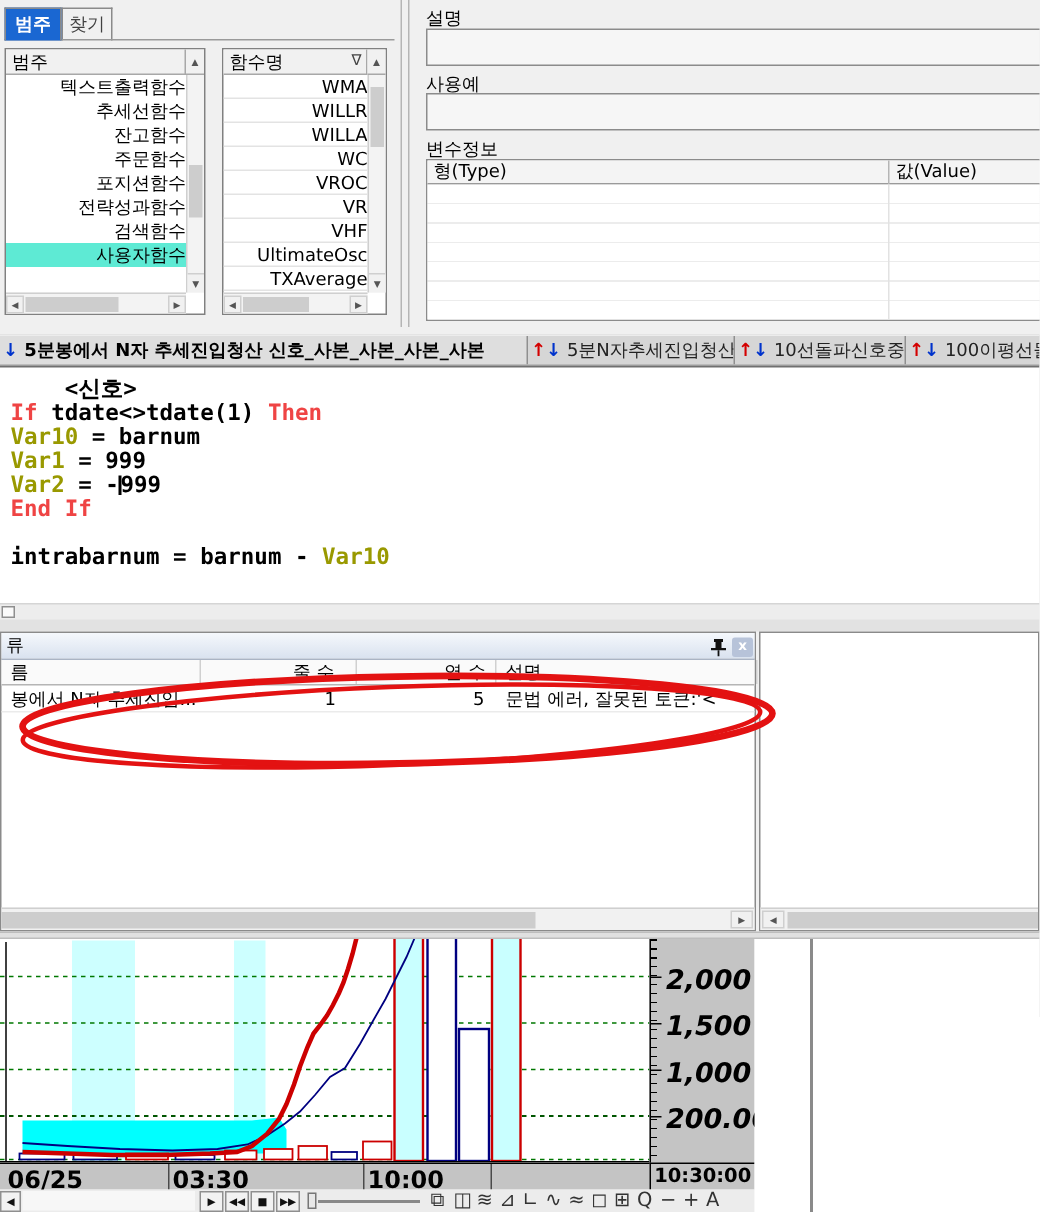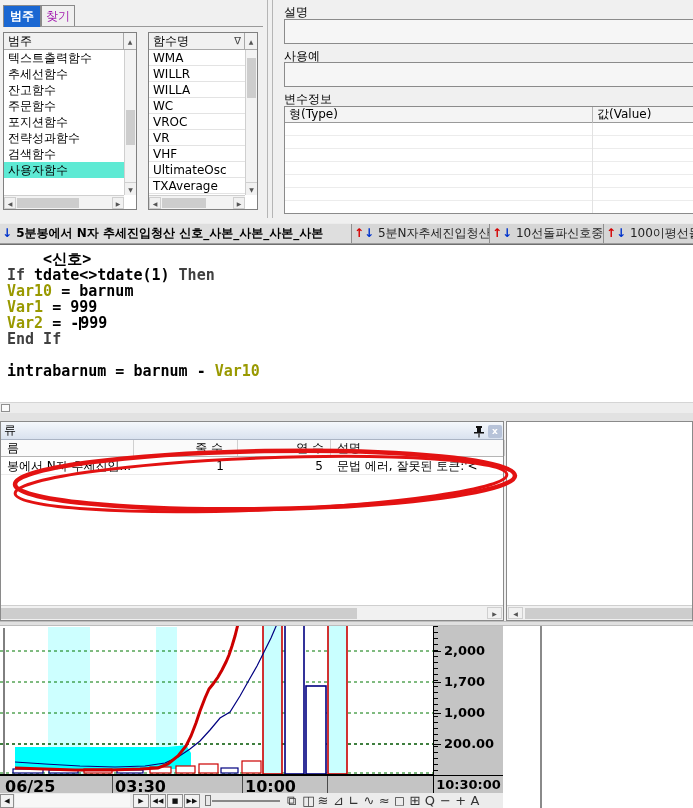--- a/index.html
+++ b/index.html
@@ -6,32 +6,32 @@
   html,body { width:693px; height:808px; overflow:hidden; background:#f0f0f0;
     font-family:"DejaVu Sans","Liberation Sans",sans-serif; font-size:12px; color:#000; }
   .abs { position:absolute; }
   #stage { position:relative; width:693px; height:808px; background:#f0f0f0; }
 
   
   #left-pane { left:0; top:0; width:266px; height:218px; }
   .cat-tab { top:5px; height:22px; line-height:20px; text-align:center; font-size:12px;
     border:1px solid #8a8a8a; border-bottom:none; }
   #tab-beomju { left:3px; width:38px; background:#1a67d2; color:#fff; font-weight:bold; z-index:2;}
-  #tab-chatgi { left:41px; width:34px; background:#f0f0f0; color:#a21caf; }
+  #tab-chatgi { left:41px; width:34px; background:#f0f0f0; color:#404040; }
   #tabline { left:3px; top:26px; width:260px; height:1px; background:#9a9a9a; }
 
   .listbox { top:32px; height:178px; background:#fff; border:1px solid #808080; }
   #listbox-cat { left:3px; width:134px; }
   #listbox-fn  { left:148px; width:110px; }
   .lb-header { position:absolute; left:0; top:0; right:12px; height:17px; background:#f1f1f1;
     border-bottom:1px solid #a8a8a8; border-right:1px solid #a8a8a8; padding-left:4px;
     line-height:16px; font-size:12px; }
   .lb-uparrow { position:absolute; right:0; top:0; width:12px; height:17px; background:#f1f1f1;
     border-bottom:1px solid #a8a8a8; font-size:6px; text-align:center; line-height:17px; color:#555;}
-  .lb-items { position:absolute; left:0; top:17px; right:12px; bottom:14px; overflow:hidden; }
+  .lb-items { position:absolute; left:0; top:17px; right:12px; bottom:14px; overflow:hidden;text-align:right; }
   .lb-item { height:16px; line-height:16px; padding-left:4px; white-space:nowrap; font-size:12px; }
   .lb-item.sel { background:#5eead4; }
   #listbox-fn .lb-item { border-bottom:1px solid #e3e3e3; }
   .lb-vscroll { position:absolute; right:0; top:17px; width:12px; bottom:14px; background:#f3f3f3;
     border-left:1px solid #cfcfcf; }
   .lb-thumb { position:absolute; left:1px; width:9px; background:#cdcdcd; }
   .lb-downarrow { position:absolute; left:0; bottom:0; width:100%; height:13px; font-size:6px;
     text-align:center; line-height:13px; color:#555; background:#f1f1f1; border-top:1px solid #cfcfcf;}
   .lb-hscroll { position:absolute; left:0; bottom:0; right:12px; height:14px; background:#f3f3f3;
     border-top:1px solid #cfcfcf; }
@@ -67,21 +67,21 @@
     vertical-align:top; overflow:hidden; }
   .doc-tab.active { background:#dedede; color:#000; font-weight:bold; }
   .arrow-up { color:#d40000; font-weight:bold; font-size:12px; }
   .arrow-down { color:#0033cc; font-weight:bold; font-size:12px; }
 
   
   #editor { left:0; top:244px; width:693px; height:158px; background:#fff;
     border-top:1px solid #707070; overflow:hidden; }
   #code { position:absolute; left:7px; top:6px; font-family:"DejaVu Sans Mono","Liberation Mono",monospace;
     font-size:15px; font-weight:bold; line-height:16px; white-space:pre; }
-  .tk-p { color:#000; } .tk-k { color:#404040; } .tk-v { color:#999900; }
+  .tk-p { color:#000; } .tk-k { color:#ef4444; } .tk-v { color:#999900; }
   .caret { display:inline-block; width:2px; height:13px; background:#000; margin:0 -1px -2px 0; }
   #editor-hscroll { left:0; top:402px; width:693px; height:11px; background:#ededed;
     border-top:1px solid #d5d5d5; }
   #editor-hthumb { position:absolute; left:1px; top:1px; width:9px; height:8px; background:#fafafa;
     border:1px solid #8f8f8f; }
   #mid-splitter { left:0; top:413px; width:693px; height:8px; background:#e2e2e2; }
 
   
   .panel { top:421px; height:200px; background:#fff; border:1px solid #8a8a8a; }
   #error-panel { left:0; width:504px; }
@@ -105,21 +105,21 @@
 
   
   #chart-splitter { left:0; top:621px; width:693px; height:5px; background:#e0e0e0;
     border-top:1px solid #bdbdbd; border-bottom:1px solid #bdbdbd; }
   #chart-plot { left:0; top:626px; }
   #y-axis { left:433px; top:626px; width:70px; height:149px; background:#c4c4c4;
     border-left:1px solid #000; }
   #y-ticks-minor { position:absolute; left:0; top:0; width:4px; height:100%;
     background:repeating-linear-gradient(180deg,#000 0 1px,transparent 1px 6px); }
   .y-tick { position:absolute; left:0; width:7px; height:1px; background:#000; }
-  .y-label { position:absolute; left:10px; font-size:13px; font-weight:bold; margin-top:-8px; }
+  .y-label { position:absolute; left:10px; font-size:18px; font-weight:bold; margin-top:-8px;font-style:italic; }
   #x-axis { left:0; top:775px; width:433px; height:18px; background:#c4c4c4; border-top:1px solid #000;}
   .x-div { position:absolute; top:0; width:1px; height:100%; background:#4a4a4a; }
   .x-label { position:absolute; top:1px; font-size:16px; font-weight:bold; }
   #xy-corner { left:433px; top:775px; width:70px; height:18px; background:#c4c4c4;
     border-top:1px solid #000; border-left:1px solid #000; text-align:center; font-size:13px;
     font-weight:bold; line-height:17px; }
   #chart-toolbar { left:0; top:793px; width:503px; height:15px; background:#ececec; overflow:hidden; }
   .tb-btn { position:absolute; top:1px; width:16px; height:14px; background:#f2f2f2;
     border:1px solid #8f8f8f; font-size:7px; text-align:center; line-height:12px; color:#111; }
   #tb-left { left:0; width:14px; }
@@ -296,21 +296,21 @@
       <line x1="4" y1="2" x2="4" y2="148" stroke="#000" stroke-width="1"></line>
       <line x1="0" y1="148.5" x2="433" y2="148.5" stroke="#000" stroke-width="1"></line>
     </svg>
 
   <div class="abs" id="y-axis">
     <div id="y-ticks-minor"></div>
     <div id="y-major">
         <div class="y-tick" style="top: 25px;"></div>
         <div class="y-label" style="top: 25px;">2,000</div>
         <div class="y-tick" style="top: 56px;"></div>
-        <div class="y-label" style="top: 56px;">1,700</div>
+        <div class="y-label" style="top: 56px;">1,500</div>
         <div class="y-tick" style="top: 87px;"></div>
         <div class="y-label" style="top: 87px;">1,000</div>
         <div class="y-tick" style="top: 118px;"></div>
         <div class="y-label" style="top: 118px;">200.00</div>
       </div>
   </div>
   <div class="abs" id="x-axis">
       <div id="x-content">
         <div class="x-div" style="left: 112px;"></div>
         <div class="x-div" style="left: 242px;"></div>

